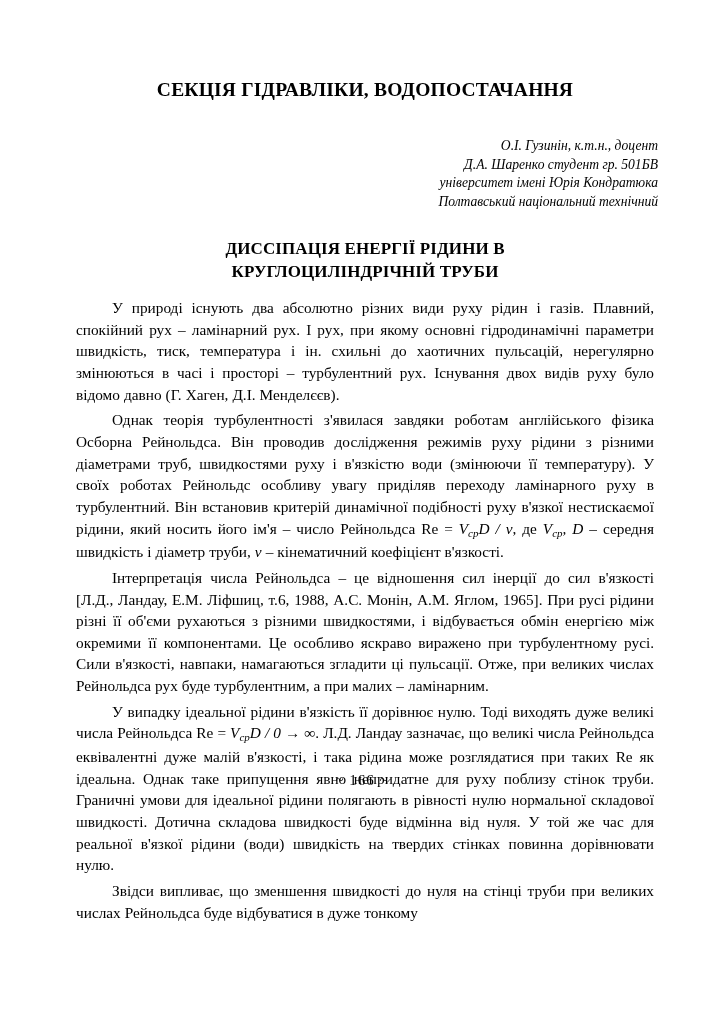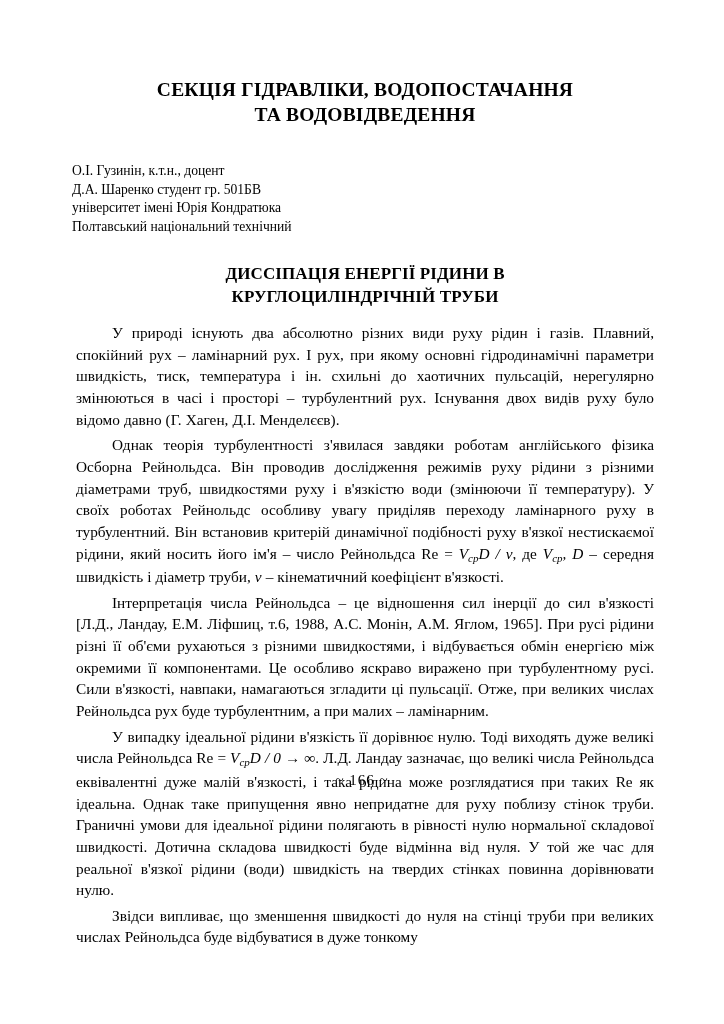--- a/index.html
+++ b/index.html
@@ -33,20 +33,22 @@
   .section-title .line2 { display: block; }
 
   .udk {
     font-weight: bold;
     font-size: 15.5px;
     margin: 0 0 8px 0;
     letter-spacing: 0.2px;
   }
 
   .authors {
+    text-align: right;
+    font-style: italic;
     font-size: 13.6px;
     line-height: 1.38;
     margin: 0 0 26px 0;
   }
   .authors div { white-space: nowrap; }
 
   .article-title {
     text-align: center;
     font-weight: bold;
     font-size: 17px;
@@ -85,21 +87,20 @@
     letter-spacing: 1px;
   }
 </style>
 </head>
 <body>
 
 <div class="page">
 
   <h1 class="section-title">
     <span>СЕКЦІЯ ГІДРАВЛІКИ, ВОДОПОСТАЧАННЯ</span>
-    <span class="line2">ТА ВОДОВІДВЕДЕННЯ</span>
   </h1>
 
 
   <div class="authors">
     <div>О.І. Гузинін, к.т.н., доцент</div>
     <div>Д.А. Шаренко студент гр. 501БВ</div>
     <div>університет імені Юрія Кондратюка</div>
     <div>Полтавський національний технічний</div>
   </div>
 

